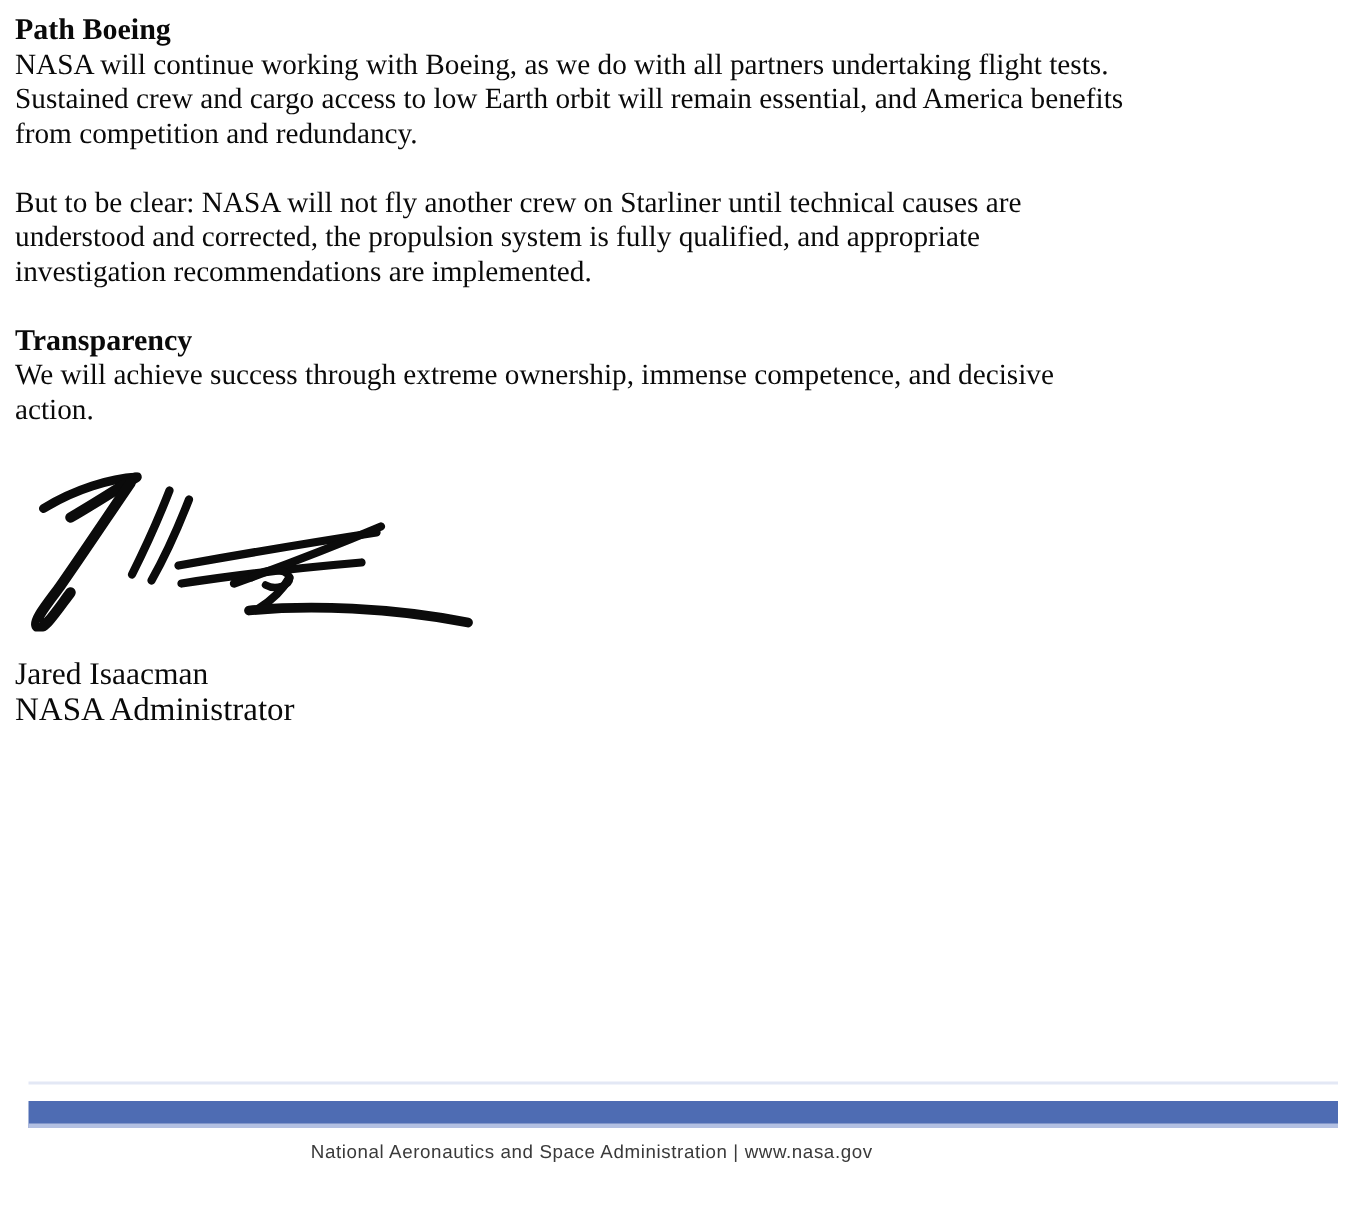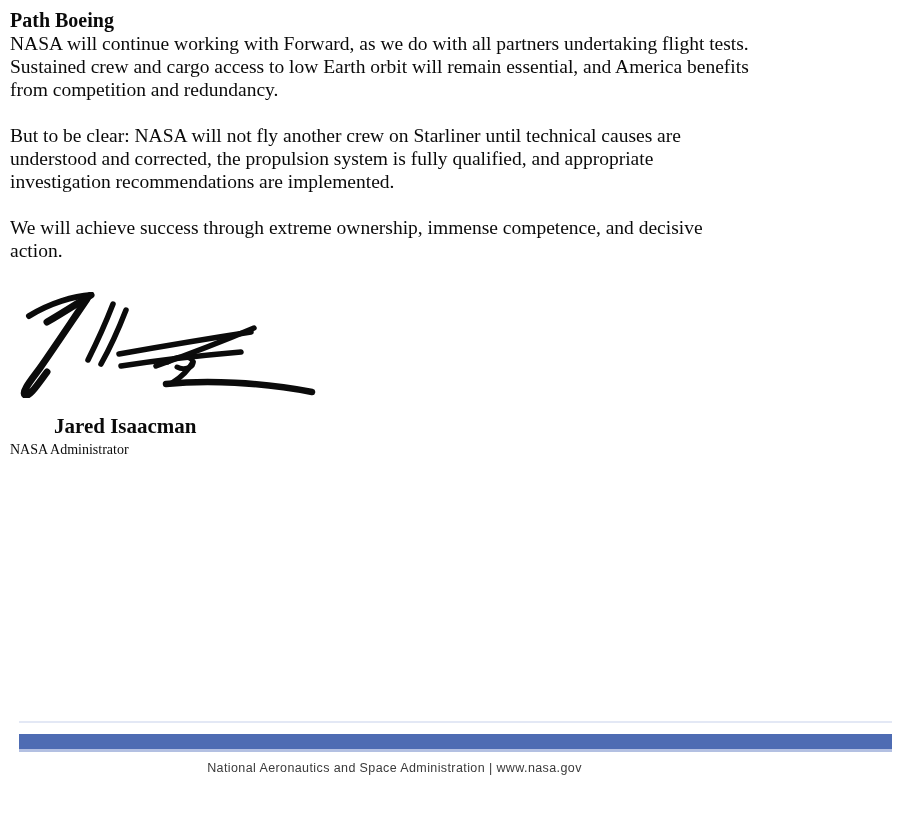--- a/index.html
+++ b/index.html
@@ -7,48 +7,49 @@
     width:911px;height:815px;background:#ffffff;position:relative;
     font-family:"Liberation Serif", serif;color:#0a0a0a;overflow:hidden;
   }
   .letter{position:absolute;left:10px;top:9px;width:888px;font-size:19.5px;line-height:23px;}
   .heading{font-weight:bold;font-size:20px;line-height:23px;}
   .para{margin:0 0 23px 0;white-space:pre-line;}
   .para.last{margin-bottom:0;}
   .signature-wrap{margin-top:30px;height:106px;}
   .signature-wrap svg{display:block;margin-left:6px;}
   .sig-stroke{fill:none;stroke:#0b0b0b;stroke-linecap:round;stroke-linejoin:round;}
-  .signatory-name{font-weight:bold;font-size:21px;line-height:23px;margin-top:17px;margin-left:44px;}
-  .signatory-title{font-size:14px;line-height:24px;}
+  .signatory-name{font-weight:normal;font-size:21px;line-height:23px;margin-top:17px;}
+  .signatory-title{font-size:22px;line-height:24px;}
   .bar-halo{position:absolute;left:19px;top:721px;width:873px;height:2px;background:#e3e8f5;}
   .accent-bar{
     position:absolute;left:19px;top:734px;width:873px;height:15px;
     background:#4e6cb3;border-bottom:3px solid #b3c0e2;
   }
   .footer-text{
     position:absolute;left:0;top:761px;width:789px;text-align:center;
     font-family:"Liberation Sans", sans-serif;font-size:12.5px;
     letter-spacing:0.4px;color:#3a3a3a;
   }
 </style>
 </head>
 <body>
 
 <div class="letter">
 
   <div class="heading">Path Boeing</div>
 
-  <p class="para">NASA will continue working with Forward, as we do with all partners undertaking flight tests.
+  <p class="para">NASA will continue working with Boeing, as we do with all partners undertaking flight tests.
 Sustained crew and cargo access to low Earth orbit will remain essential, and America benefits
 from competition and redundancy.</p>
 
   <p class="para">But to be clear: NASA will not fly another crew on Starliner until technical causes are
 understood and corrected, the propulsion system is fully qualified, and appropriate
 investigation recommendations are implemented.</p>
 
+  <div class="heading">Transparency</div>
 
 
 
 
   <p class="para last">We will achieve success through extreme ownership, immense competence, and decisive
 action.</p>
 
   <div class="signature-wrap">
     <svg width="302" height="106" viewBox="0 0 302 106" aria-hidden="true">
       <g class="sig-stroke" stroke-width="6">

